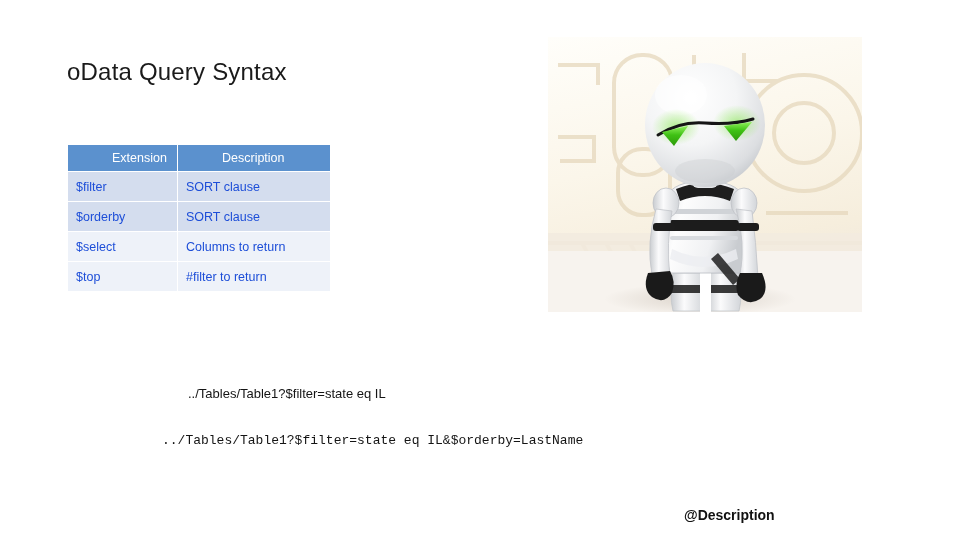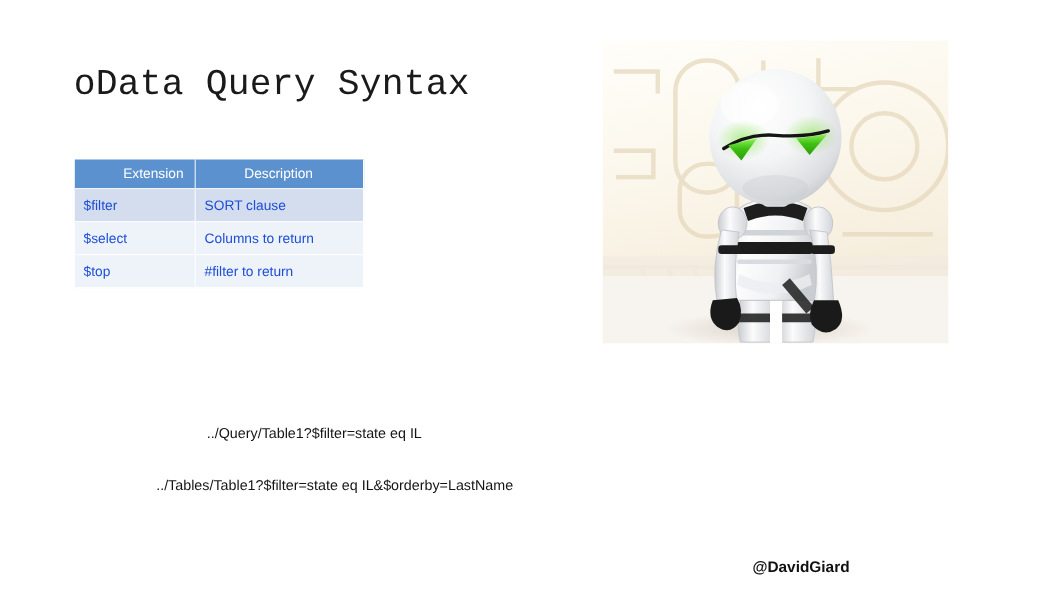--- a/index.html
+++ b/index.html
@@ -14,26 +14,25 @@
     overflow: hidden;
     font-family: "Liberation Sans", sans-serif;
     position: relative;
   }
 
   
   #slide-title {
     position: absolute;
     left: 67px;
     top: 58px;
-    font-size: 33px;
+    font-size: 24px;
     font-weight: 400;
     color: #1a1a1a;
     letter-spacing: 0.2px;
     white-space: nowrap;
-    font-family: Liberation Mono, monospace;
   }
 
   
   #syntax-table {
     position: absolute;
     left: 68px;
     top: 145px;
     width: 263px;
     border-collapse: separate;
     border-spacing: 0;
@@ -68,21 +67,21 @@
   #syntax-table tbody tr.row-plain td { background: #eef2f9; }
 
   
   .example-line {
     position: absolute;
     font-size: 13px;
     color: #141414;
     white-space: nowrap;
   }
   #example-1 { left: 188px; top: 386px; }
-  #example-2 { left: 142px; top: 433px; }
+  #example-2 { left: 162px; top: 433px; font-family: Liberation Mono, monospace; }
 
   
   #footer-handle {
     position: absolute;
     left: 684px;
     top: 507px;
     font-size: 14px;
     font-weight: bold;
     color: #111111;
     white-space: nowrap;
@@ -114,36 +113,40 @@
     <tr>
       <th>Extension</th>
       <th>Description</th>
     </tr>
   </thead>
   <tbody>
     <tr class="row-tint">
       <td>$filter</td>
       <td>SORT clause</td>
     </tr>
+    <tr class="row-tint">
+      <td>$orderby</td>
+      <td>SORT clause</td>
+    </tr>
     <tr class="row-plain">
       <td>$select</td>
       <td>Columns to return</td>
     </tr>
     <tr class="row-plain">
       <td>$top</td>
       <td>#filter to return</td>
     </tr>
   </tbody>
 </table>
 
-<div class="example-line" id="example-1">../Query/Table1?$filter=state eq IL</div>
+<div class="example-line" id="example-1">../Tables/Table1?$filter=state eq IL</div>
 
 <div class="example-line" id="example-2">../Tables/Table1?$filter=state eq IL&amp;$orderby=LastName</div>
 
-<div id="footer-handle">@DavidGiard</div>
+<div id="footer-handle">@Description</div>
 
 <div id="robot-figure">
   <svg width="314" height="275" viewBox="0 0 314 275" xmlns="http://www.w3.org/2000/svg">
     <defs>
       <linearGradient id="bgGrad" x1="0" y1="0" x2="0.25" y2="1">
         <stop offset="0%" stop-color="#fffefa"></stop>
         <stop offset="50%" stop-color="#fbf6ea"></stop>
         <stop offset="85%" stop-color="#f6eedd"></stop>
         <stop offset="100%" stop-color="#f1e9dc"></stop>
       </linearGradient>

